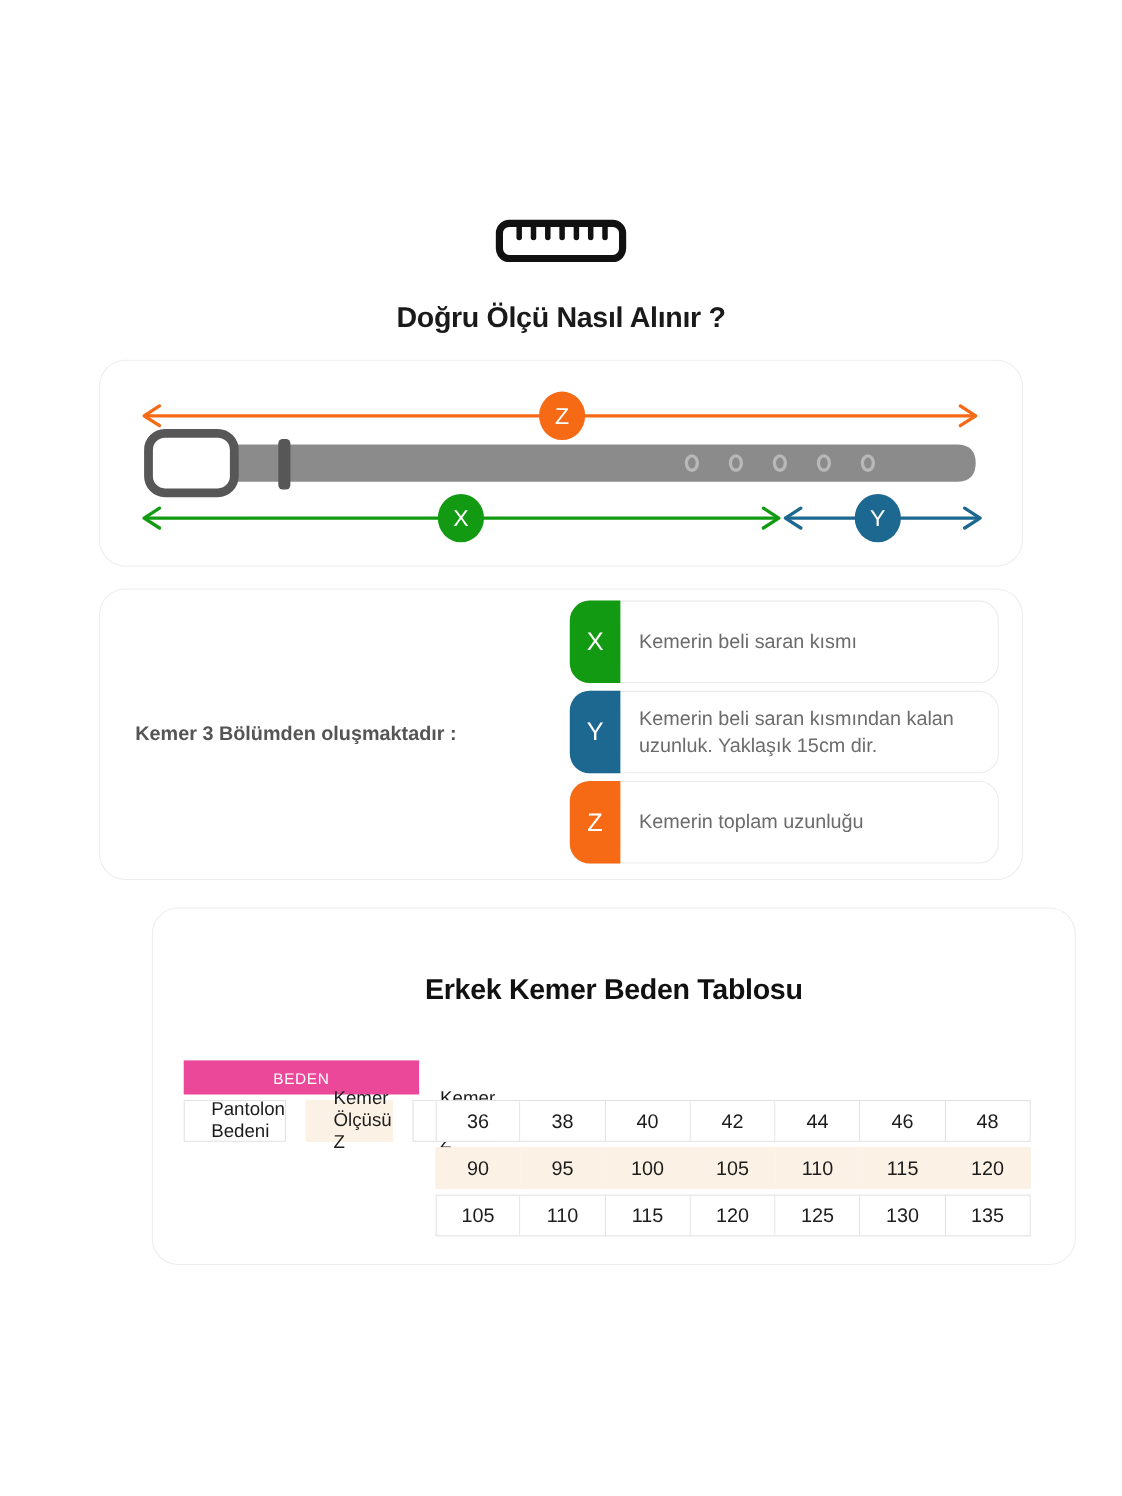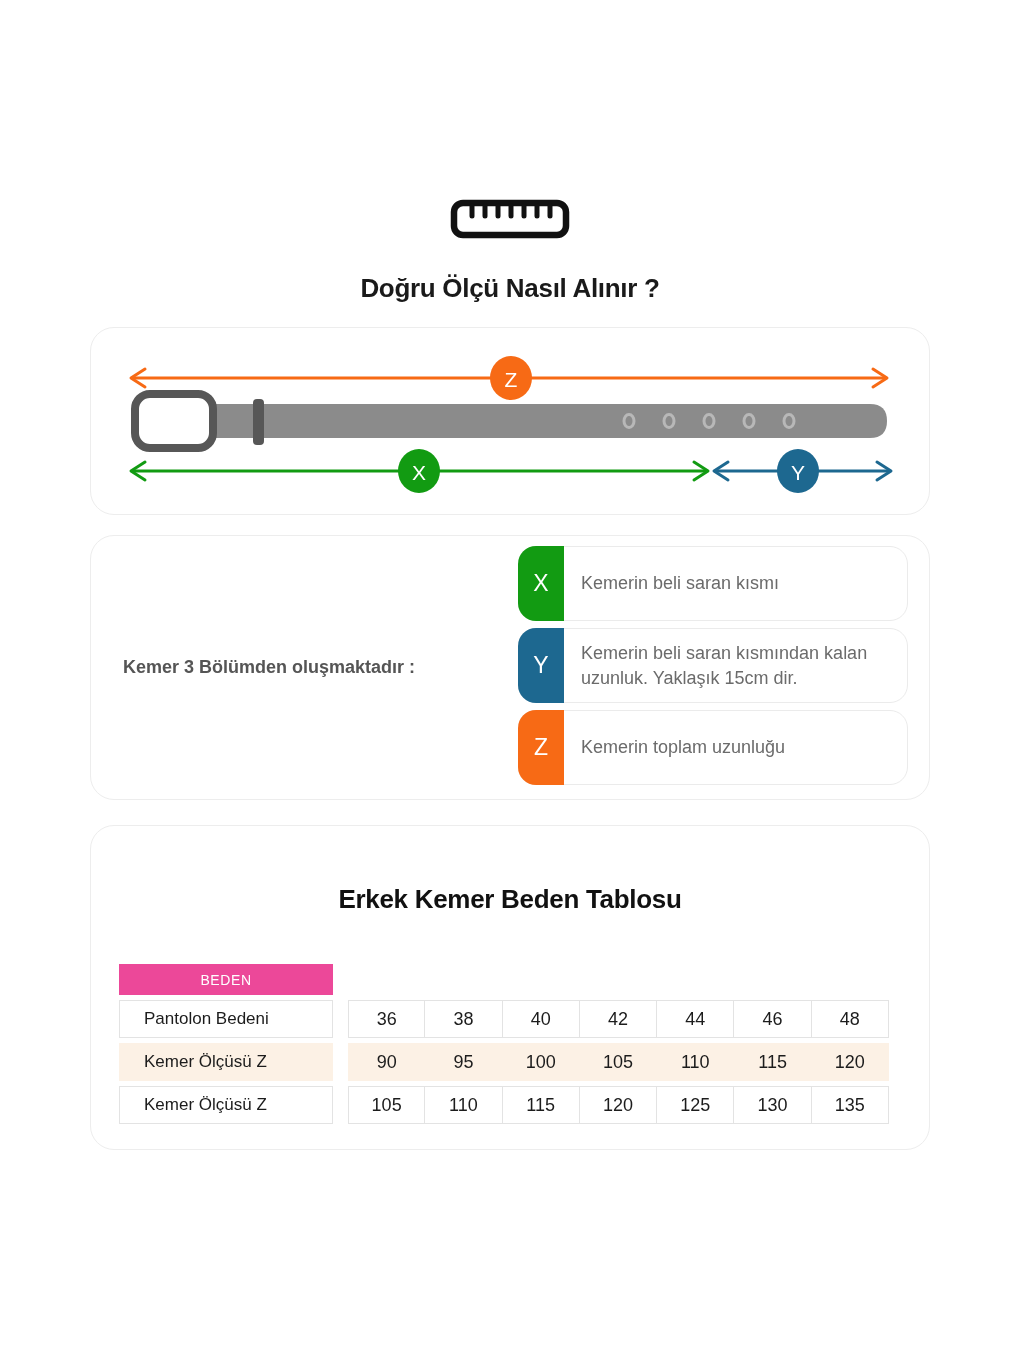--- a/index.html
+++ b/index.html
@@ -10,21 +10,21 @@
   
   .ruler-wrap{position:absolute;top:198px;left:0;width:100%;display:flex;justify-content:center;}
   .page-title{position:absolute;top:273px;left:0;width:100%;text-align:center;
     font-size:26px;font-weight:bold;color:#1a1a1a;letter-spacing:-0.3px;}
 
   
   .card{position:absolute;left:90px;width:840px;background:#fff;border:1px solid #ededed;
     border-radius:24px;box-sizing:border-box;}
   .card-diagram{top:327px;height:188px;}
   .card-legend{top:535px;height:265px;display:flex;align-items:center;}
-  .card-table{top:825px;height:325px;}
+  .card-table{top:825px;height:325px;margin-left:48px;}
 
   .diagram-svg{display:block;width:100%;height:100%;}
 
   
   .legend-heading{margin-left:32px;width:340px;font-size:18px;font-weight:bold;color:#555555;}
   .legend-rows{position:absolute;left:427px;top:10px;width:390px;display:flex;flex-direction:column;gap:7px;}
   .legend-row{position:relative;height:75px;border:1px solid #ebebeb;border-radius:18px;
     background:#fff;display:flex;align-items:center;box-sizing:border-box;}
   .legend-tab{position:absolute;left:-1px;top:-1px;bottom:-1px;width:46px;
     border-radius:18px 0 0 18px;display:flex;align-items:center;justify-content:center;
@@ -34,21 +34,21 @@
   .tab-orange{background:#f76a15;}
   .legend-text{margin-left:62px;margin-right:12px;max-width:308px;font-size:18px;
     color:#6b6b6b;line-height:1.38;}
 
   
   .table-title{padding-top:58px;text-align:center;font-size:26px;font-weight:bold;color:#111111;letter-spacing:-0.3px;}
   .table-wrap{position:absolute;left:28px;top:138px;right:40px;display:flex;gap:15px;}
   .left-col{width:214px;flex:none;}
   .beden-header{height:31px;background:#ec4899;color:#ffffff;display:flex;align-items:center;
     justify-content:center;font-size:14px;letter-spacing:0.6px;}
-  .left-rows{margin-top:5px;display:flex;flex-direction:column;gap:5px;}
+  .left-rows{margin-top:5px;display:flex;gap:18px;}
   .label-row{height:38px;border:1px solid #e3e3e3;background:#fff;display:flex;align-items:center;
     padding-left:24px;font-size:17px;box-sizing:border-box;color:#1c1c1c;}
   .label-row.cream{background:#fcf1e5;border-color:#fcf1e5;}
   .right-col{flex:1;margin-top:36px;display:flex;flex-direction:column;gap:5px;}
   .num-row{height:38px;display:grid;grid-template-columns:repeat(7,1fr);}
   .num-cell{border:1px solid #e3e3e3;background:#fff;display:flex;align-items:center;
     justify-content:center;font-size:18px;color:#1c1c1c;box-sizing:border-box;}
   .num-cell + .num-cell{border-left:none;text-align:right;}
   .num-row.cream .num-cell{background:#fcf1e5;border-color:#fcf1e5;}
 </style>

